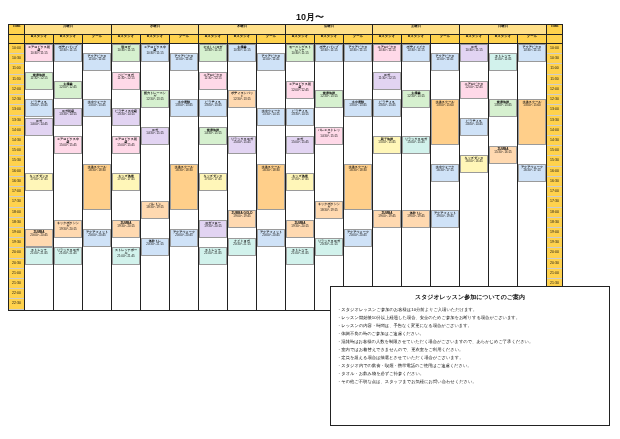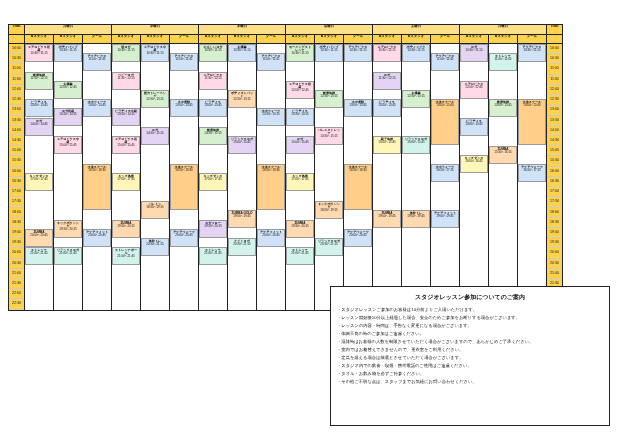--- a/index.html
+++ b/index.html
@@ -26,20 +26,21 @@
   .c-yellow{background:#fff6b8;}
   .c-purple{background:#e2d4f2;}
   .c-orange{background:#ffd9b0;}
   .c-mint{background:#d2f2ec;}
 </style>
 </head>
 <body>
 
 <div id="sheet">
 
+  <div class="title">10月〜</div>
 
   <table class="grid">
     <tbody>
         <tr>
       <td class="hdrroom">TIME</td>
       <td class="hdrday" colspan="3">月曜日</td>
       <td class="hdrday" colspan="3">水曜日</td>
       <td class="hdrday" colspan="3">木曜日</td>
       <td class="hdrday" colspan="3">金曜日</td>
       <td class="hdrday" colspan="3">土曜日</td>

